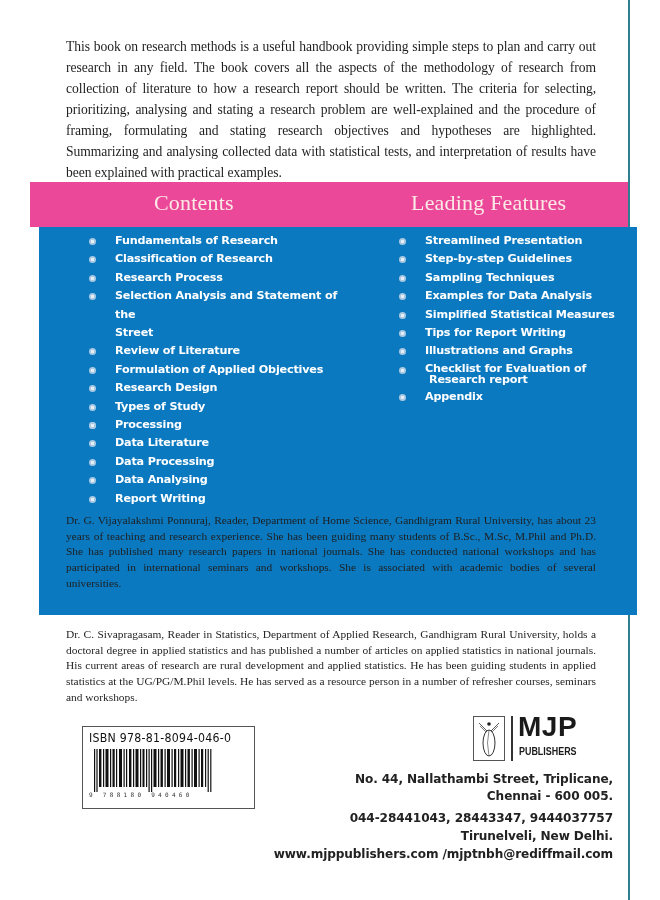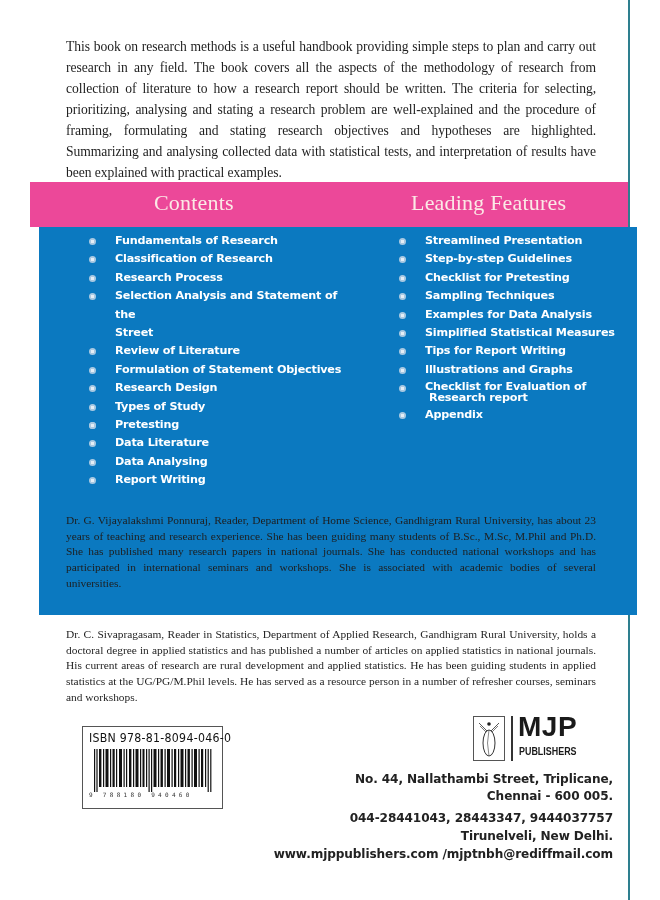--- a/index.html
+++ b/index.html
@@ -42,21 +42,21 @@
   .list li.wrap2 .txt { line-height: 11px; padding-top: 2px; padding-bottom: 3px; }
   .list li.wrap2 .txt .l2 { display: block; padding-left: 4px; }
   .bio {
     position: absolute; left: 66px; width: 530px; font-size: 11.4px; line-height: 15.7px;
     text-align: justify;
   }
   .bio.one { top: 513px; }
   .bio.two { top: 627px; }
   .isbn-box {
     position: absolute; left: 82px; top: 726px; width: 139px; height: 81px;
-    border: 1px solid #555; background: #fff;
+    border: 1px solid #555; background: #fff; padding-left: 32px;
   }
   .isbn-label {
     position: absolute; left: 6px; top: 3px; font-family: "DejaVu Sans", sans-serif;
     font-size: 12.5px; letter-spacing: 0.3px; color: #111; transform: scaleX(0.88); transform-origin: left;
     white-space: nowrap;
   }
   .barcode {
     position: absolute; left: 11px; top: 22px; width: 118px; height: 43px;
   }
   .barcode-digits {
@@ -119,63 +119,63 @@
       </li>
     <li>
         <span class="txt">Street</span>
       </li>
     <li>
         <span class="bullet"></span>
         <span class="txt">Review of Literature</span>
       </li>
     <li>
         <span class="bullet"></span>
-        <span class="txt">Formulation of Statement Objectives</span>
+        <span class="txt">Formulation of Applied Objectives</span>
       </li>
     <li>
         <span class="bullet"></span>
         <span class="txt">Research Design</span>
       </li>
     <li>
         <span class="bullet"></span>
         <span class="txt">Types of Study</span>
       </li>
     <li>
         <span class="bullet"></span>
       </li>
     <li>
         <span class="bullet"></span>
-        <span class="txt">Pretesting</span>
+        <span class="txt">Processing</span>
       </li>
     <li>
         <span class="bullet"></span>
         <span class="txt">Data Literature</span>
       </li>
     <li>
         <span class="bullet"></span>
+        <span class="txt">Data Processing</span>
+      </li>
+    <li>
+        <span class="bullet"></span>
         <span class="txt">Data Analysing</span>
       </li>
     <li>
         <span class="bullet"></span>
         <span class="txt">Report Writing</span>
       </li>
   </ul>
 
   <ul class="list features">
     <li>
         <span class="bullet"></span>
         <span class="txt">Streamlined Presentation</span>
       </li>
     <li>
         <span class="bullet"></span>
         <span class="txt">Step-by-step Guidelines</span>
-      </li>
-    <li>
-        <span class="bullet"></span>
-        <span class="txt">Checklist for Pretesting</span>
       </li>
     <li>
         <span class="bullet"></span>
         <span class="txt">Sampling Techniques</span>
       </li>
     <li>
         <span class="bullet"></span>
         <span class="txt">Examples for Data Analysis</span>
       </li>
     <li>

